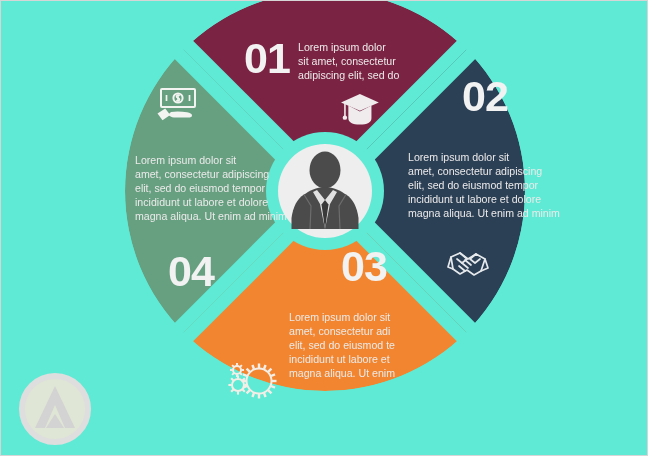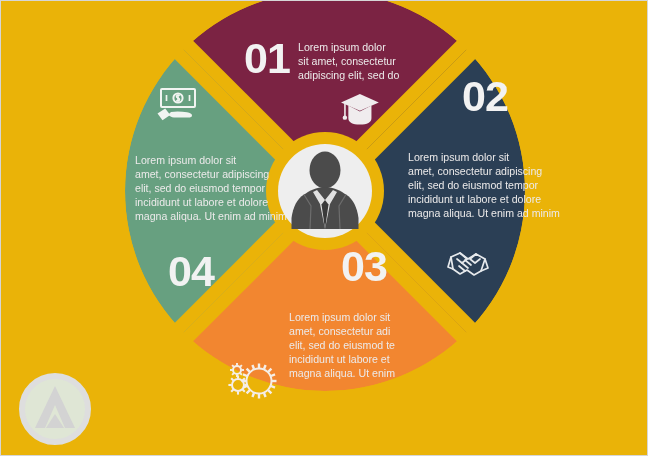--- a/index.html
+++ b/index.html
@@ -7,21 +7,21 @@
     width:648px;height:456px;
     background:#e9e9e9;
     font-family:"Liberation Sans", sans-serif;
     overflow:hidden;
     position:relative;
   }
   #frame{
     position:absolute;inset:0;
     border:1px solid #d6d6d6;
     box-sizing:border-box;
-    background:#eab308;
+    background:#5eead4;
   }
   #stage{position:absolute;inset:0;}
   svg#infographic{position:absolute;left:0;top:0;}
   .seg-num{
     font-family:"Liberation Sans", sans-serif;
     font-weight:bold;
     font-size:43px;
     fill:#f2f2f2;
     letter-spacing:-1px;
   }

